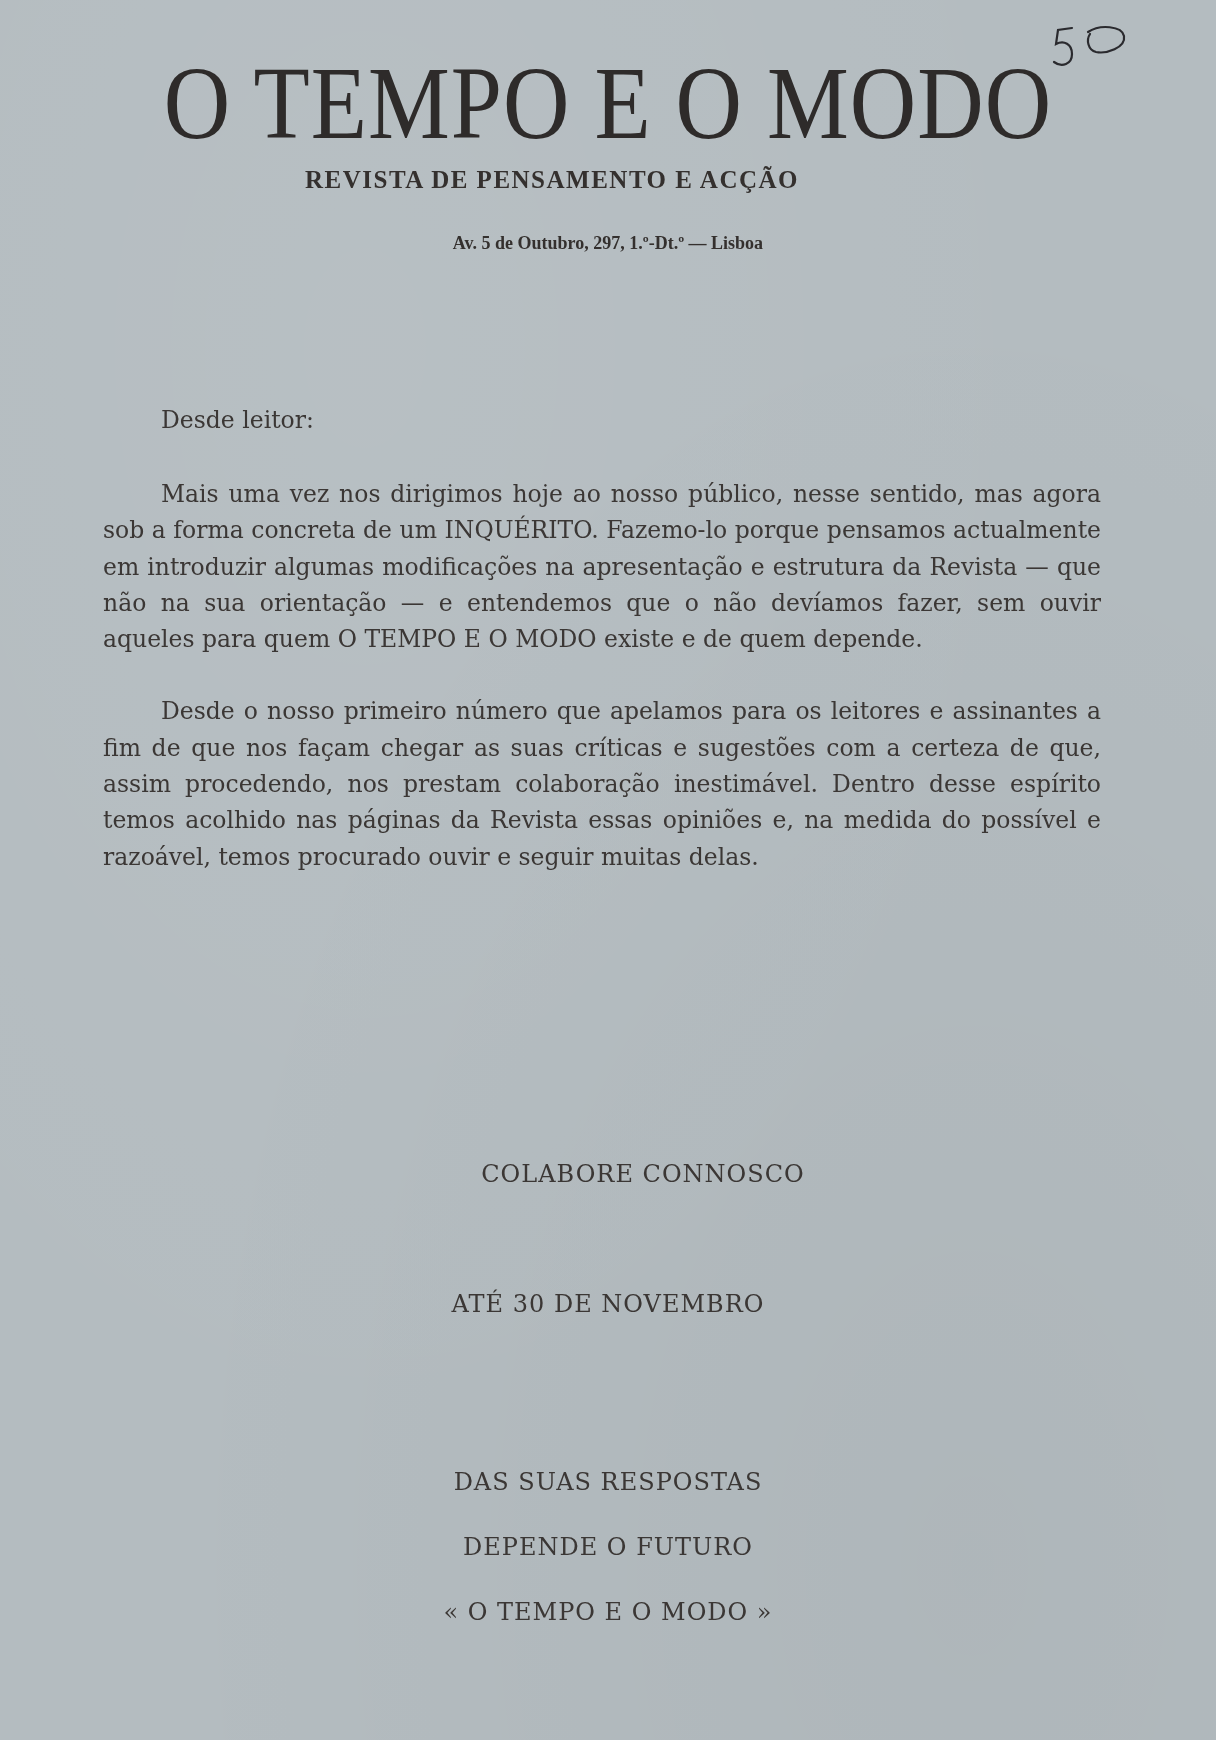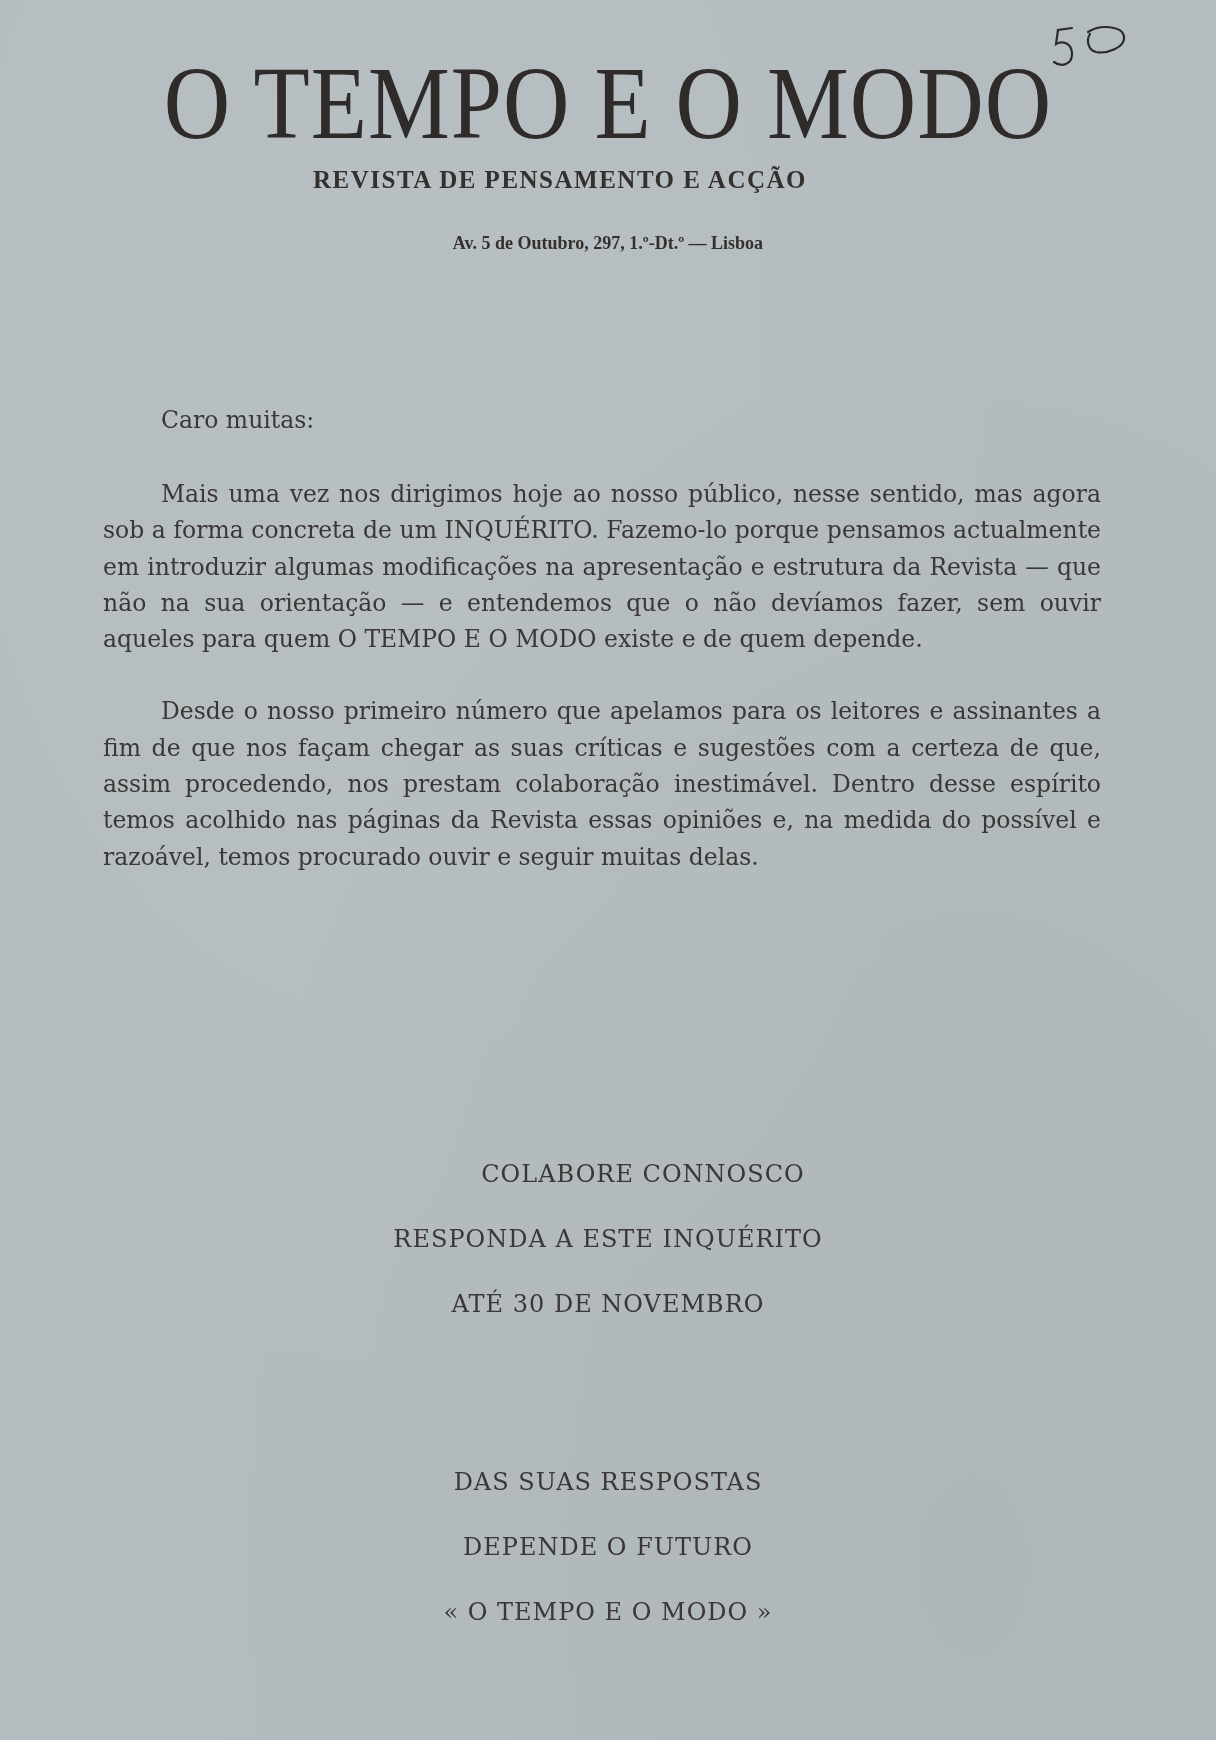--- a/index.html
+++ b/index.html
@@ -48,21 +48,20 @@
       position: absolute;
       top: 166px;
       left: 0;
       width: 1104px;
       text-align: center;
       font-family: "Liberation Serif", serif;
       font-weight: bold;
       font-size: 25px;
       letter-spacing: 1.5px;
       color: #34302e;
-      padding-left: 8px;
     }
     .masthead-address {
       position: absolute;
       top: 233px;
       left: 0;
       width: 1216px;
       text-align: center;
       font-family: "Liberation Serif", serif;
       font-weight: bold;
       font-size: 18px;
@@ -107,26 +106,25 @@
   <svg class="handwritten" viewBox="0 0 80 50" aria-label="50">
     <path d="M22 6 L8 8 L6 22 C14 18 22 22 22 32 C22 42 12 46 4 40" fill="none" stroke="#2a2a2e" stroke-width="2.2" stroke-linecap="round"></path>
     <path d="M38 10 C50 2 72 4 74 14 C76 26 56 32 46 30 C38 28 36 18 40 12" fill="none" stroke="#2a2a2e" stroke-width="2.2" stroke-linecap="round"></path>
   </svg>
 
   <div class="masthead-title">O TEMPO E O MODO</div>
   <div class="masthead-subtitle">REVISTA DE PENSAMENTO E ACÇÃO</div>
   <div class="masthead-address">Av. 5 de Outubro, 297, 1.º-Dt.º — Lisboa</div>
 
   <div class="letter">
-    <p class="salutation">Caro muitas:</p>
+    <p class="salutation">Desde leitor:</p>
     <p class="para">Mais uma vez nos dirigimos hoje ao nosso público, nesse sentido, mas agora sob a forma concreta de um INQUÉRITO. Fazemo-lo porque pensamos actualmente em introduzir algumas modificações na apresen­tação e estrutura da Revista — que não na sua orientação — e enten­demos que o não devíamos fazer, sem ouvir aqueles para quem O TEM­PO E O MODO existe e de quem depende.</p>
     <p class="para">Desde o nosso primeiro número que apelamos para os leitores e assinantes a fim de que nos façam chegar as suas críticas e sugestões com a certeza de que, assim procedendo, nos prestam colaboração ines­timável. Dentro desse espírito temos acolhido nas páginas da Revista essas opiniões e, na medida do possível e razoável, temos procurado ouvir e seguir muitas delas.</p>
   </div>
 
   <div class="callout" style="top:1160px;margin-left:35px;">COLABORE CONNOSCO</div>
-  <div class="callout" style="top:1225px;">RESPONDA A ESTE INQUÉRITO</div>
   <div class="callout" style="top:1290px;">ATÉ 30 DE NOVEMBRO</div>
 
   <div class="callout" style="top:1468px;">DAS SUAS RESPOSTAS</div>
   <div class="callout" style="top:1598px;">« O TEMPO E O MODO »</div>
   <div class="callout" style="top:1533px;">DEPENDE O FUTURO</div>
 
 </div>
 
 </body></html>

